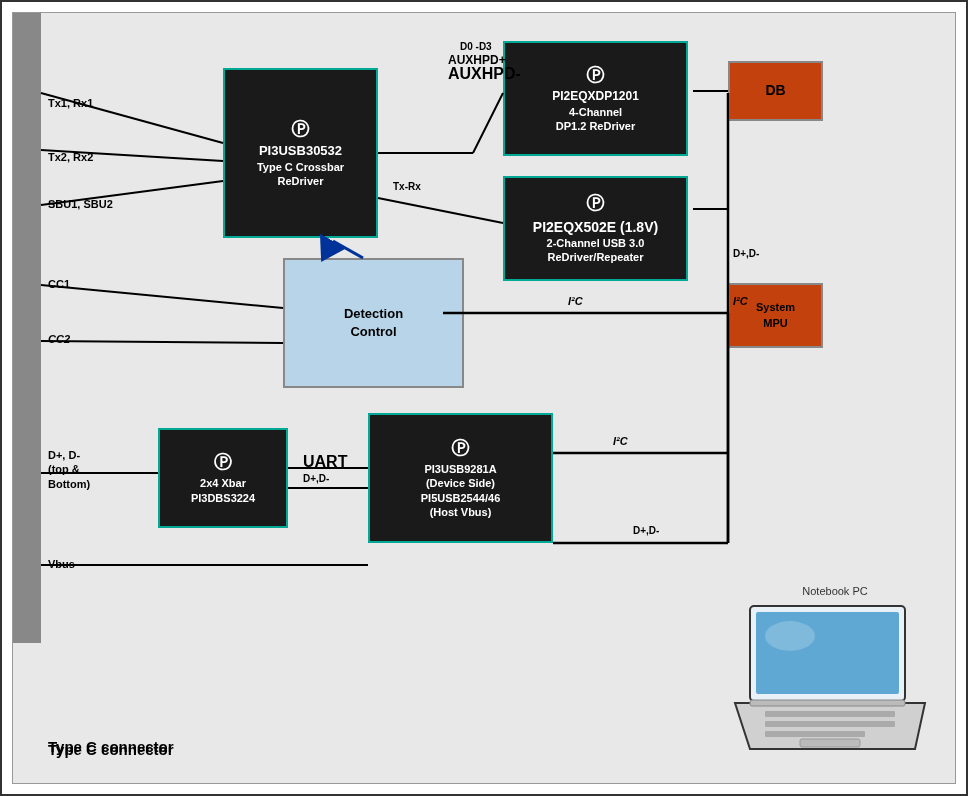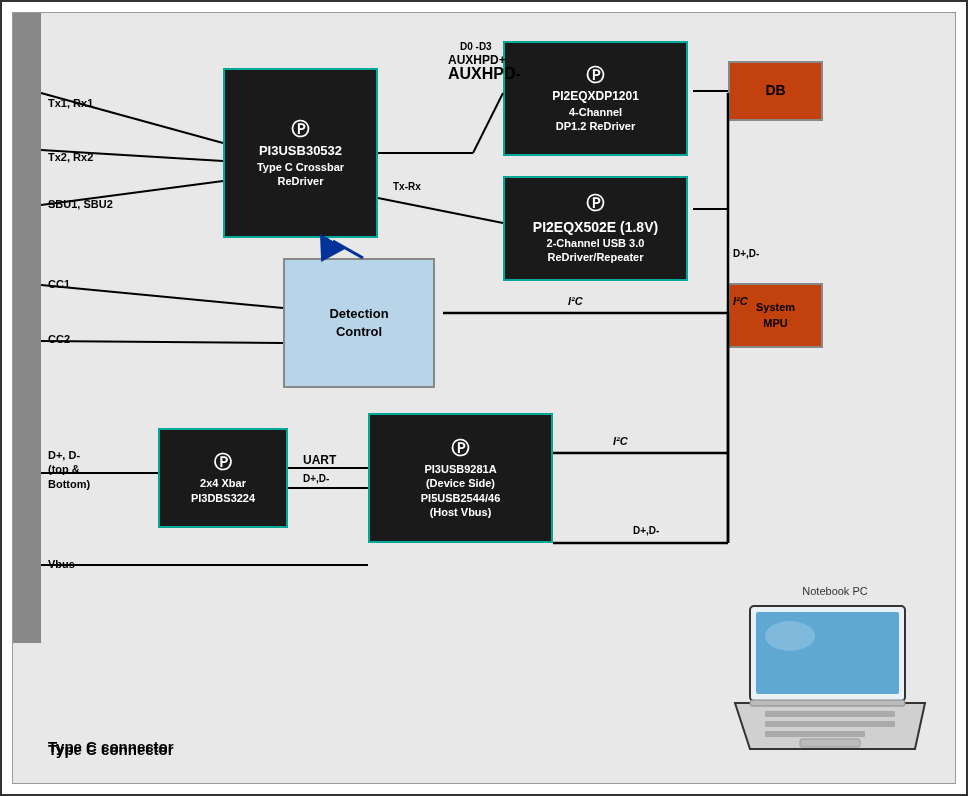--- a/index.html
+++ b/index.html
@@ -115,21 +115,21 @@
   <div class="diagram-area">
 
     <div class="left-bar"></div>
 
     <div class="type-c-label" style="left:35px; bottom:25px; font-size:15px; font-weight:bold;">Type C connector</div>
 
     <div class="signal-label" style="left:35px; top:84px;">Tx1, Rx1</div>
     <div class="signal-label" style="left:35px; top:138px;">Tx2, Rx2</div>
     <div class="signal-label" style="left:35px; top:185px;">SBU1, SBU2</div>
     <div class="signal-label" style="left:35px; top:265px;">CC1</div>
-    <div class="signal-label" style="left:35px; top:320px;">CC2</div>
+    <div class="signal-label" style="left:35px; top:320px;font-style:italic;">CC2</div>
     <div class="signal-label" style="left:35px; top:435px; white-space:pre; line-height:1.3;">D+, D-
 (top &amp;
 Bottom)</div>
     <div class="signal-label" style="left:35px; top:545px;">Vbus</div>
 
     <div class="ic-box" style="left:210px; top:55px; width:155px; height:170px;">
       <div class="pi-logo">Ⓟ</div>
       <div style="font-size:13px;">PI3USB30532</div>
       <div>Type C Crossbar</div>
       <div>ReDriver</div>
@@ -142,21 +142,21 @@
       <div>DP1.2 ReDriver</div>
     </div>
 
     <div class="ic-box" style="left:490px; top:163px; width:185px; height:105px;">
       <div class="pi-logo">Ⓟ</div>
       <div style="font-size:14px;">PI2EQX502E (1.8V)</div>
       <div>2-Channel USB 3.0</div>
       <div>ReDriver/Repeater</div>
     </div>
 
-    <div class="detection-box" style="left:270px; top:245px; width:152px; height:130px;">
+    <div class="detection-box" style="left:270px; top:245px; width:181px; height:130px;">
       <div>Detection<br>Control</div>
     </div>
 
     <div class="periph-box" style="left:715px; top:48px; width:95px; height:60px;">
       <div style="font-size:14px;">DB</div>
     </div>
 
 
     <div class="periph-box" style="left:715px; top:270px; width:95px; height:65px;">
       <div style="white-space:pre; text-align:center; line-height:1.4;">System
@@ -237,21 +237,21 @@
     <div style="position:absolute; left:435px; top:28px; font-size:10px; font-weight:bold;padding-left:12px;">D0 -D3</div>
     <div style="position:absolute; left:435px; top:40px; font-size:12px; font-weight:bold;">AUXHPD+</div>
     <div style="position:absolute; left:435px; top:52px; font-size:16px; font-weight:bold;">AUXHPD-</div>
 
     <div style="position:absolute; left:380px; top:168px; font-size:10px; font-weight:bold;">Tx-Rx</div>
 
     <div style="position:absolute; left:555px; top:282px; font-size:11px; font-weight:bold; font-style:italic;">I²C</div>
 
     <div style="position:absolute; left:720px; top:282px; font-size:11px; font-weight:bold; font-style:italic;">I²C</div>
 
-    <div style="position:absolute; left:290px; top:440px; font-size:12px; font-weight:bold;">UART</div>
+    <div style="position:absolute; left:290px; top:440px; font-size:16px; font-weight:bold;">UART</div>
 
     <div style="position:absolute; left:290px; top:460px; font-size:10px; font-weight:bold;">D+,D-</div>
 
     <div style="position:absolute; left:600px; top:422px; font-size:11px; font-weight:bold; font-style:italic;">I²C</div>
 
     <div style="position:absolute; left:620px; top:512px; font-size:10px; font-weight:bold;">D+,D-</div>
 
     <div style="position:absolute; left:720px; top:235px; font-size:10px; font-weight:bold;">D+,D-</div>
 
     <div style="position:absolute; right:15px; bottom:18px; width:210px; height:180px;">

